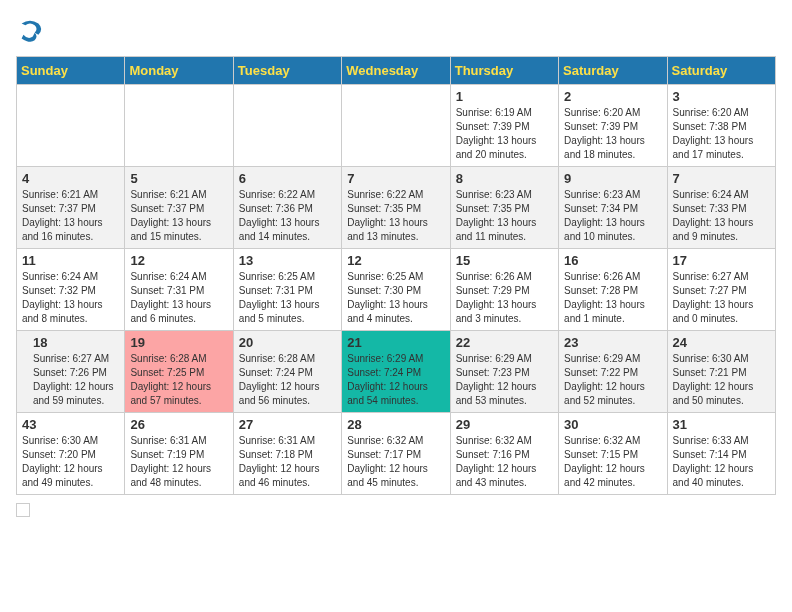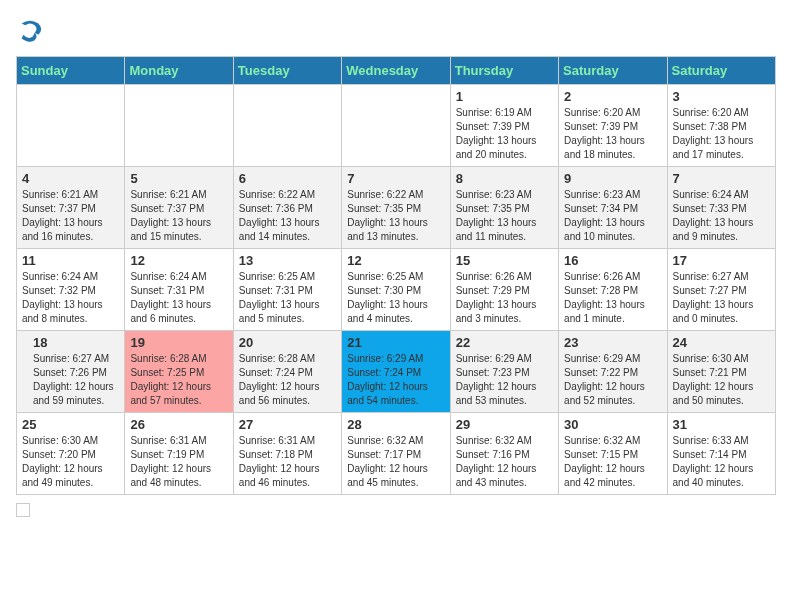--- a/index.html
+++ b/index.html
@@ -43,21 +43,21 @@
     .location {
       font-size: 16px;
       color: #555;
     }
     .calendar {
       width: 100%;
       border-collapse: collapse;
     }
     .calendar th {
       background: #2176ae;
-      color: #86efac;
+      color: #fde047;
       font-size: 13px;
       font-weight: bold;
       padding: 6px 4px;
       text-align: left;
       border: 1px solid #ccc;
     }
     .calendar td {
       vertical-align: top;
       border: 1px solid #ccc;
       padding: 4px 5px;
@@ -277,21 +277,21 @@
 Daylight: 12 hours
 and 57 minutes.</div>
         </td>
         <td style="background: rgb(242, 242, 242); margin-left: 20px;">
           <div class="day-number">20</div>
           <div class="day-info" style="white-space: pre-line;">Sunrise: 6:28 AM
 Sunset: 7:24 PM
 Daylight: 12 hours
 and 56 minutes.</div>
         </td>
-        <td style="background: #0ea5e9; margin-left: 6px;">
+        <td style="background: #14b8a6; margin-left: 6px;">
           <div class="day-number">21</div>
           <div class="day-info" style="white-space: pre-line;">Sunrise: 6:29 AM
 Sunset: 7:24 PM
 Daylight: 12 hours
 and 54 minutes.</div>
         </td>
         <td style="background: rgb(242, 242, 242);">
           <div class="day-number">22</div>
           <div class="day-info" style="white-space: pre-line;">Sunrise: 6:29 AM
 Sunset: 7:23 PM
@@ -308,21 +308,21 @@
         <td style="background: rgb(242, 242, 242);">
           <div class="day-number">24</div>
           <div class="day-info" style="white-space: pre-line;">Sunrise: 6:30 AM
 Sunset: 7:21 PM
 Daylight: 12 hours
 and 50 minutes.</div>
         </td>
       </tr>
       <tr>
         <td>
-          <div class="day-number">25</div>
+          <div class="day-number">43</div>
           <div class="day-info" style="white-space: pre-line;">Sunrise: 6:30 AM
 Sunset: 7:20 PM
 Daylight: 12 hours
 and 49 minutes.</div>
         </td>
         <td>
           <div class="day-number">26</div>
           <div class="day-info" style="white-space: pre-line;">Sunrise: 6:31 AM
 Sunset: 7:19 PM
 Daylight: 12 hours

